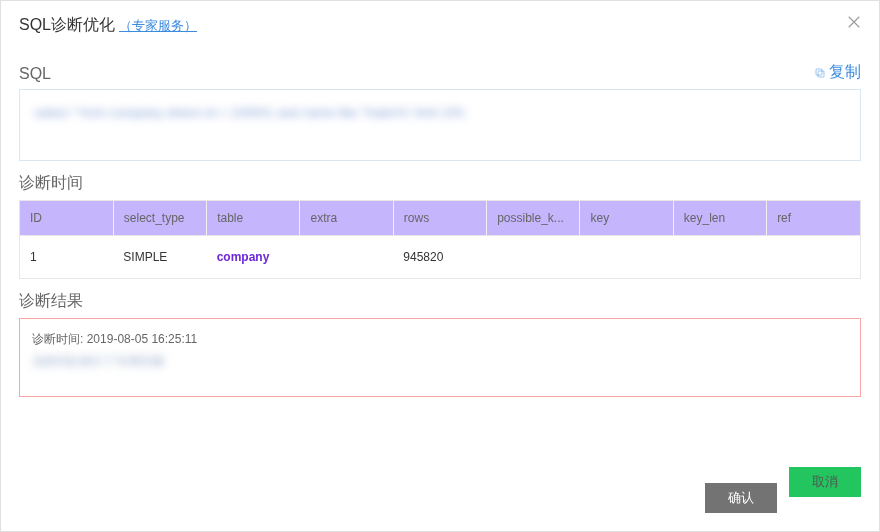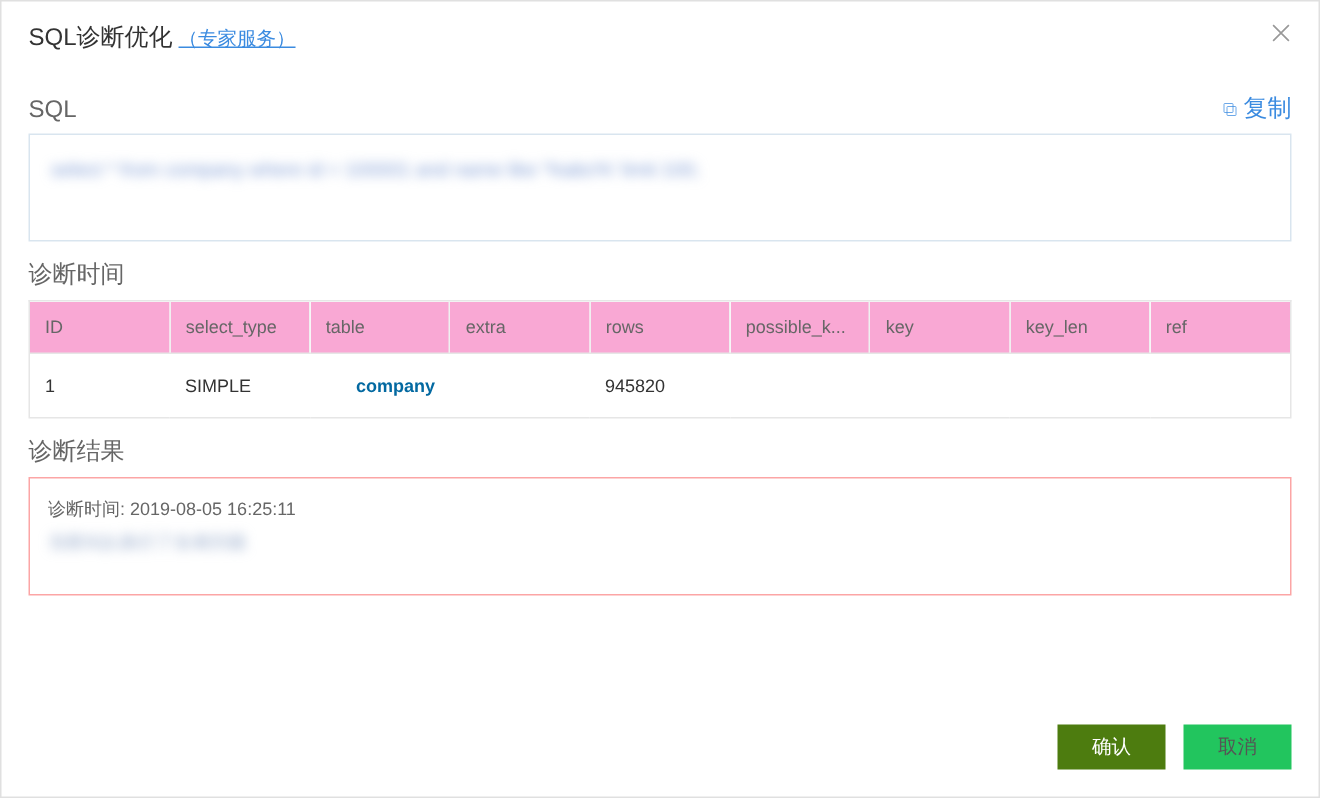--- a/index.html
+++ b/index.html
@@ -12,28 +12,28 @@
     .close-btn svg { width: 18px; height: 18px; stroke: #999; stroke-width: 1.5; }
     .modal-body { flex: 1; padding: 4px 18px 0 18px; overflow: auto; }
     .section-row { display: flex; justify-content: space-between; align-items: flex-end; margin-top: 12px; margin-bottom: 6px; }
     .section-label { font-size: 16px; color: #666; }
     .copy-link { font-size: 16px; color: #3b8be0; cursor: pointer; display: flex; align-items: center; gap: 3px; }
     .copy-link svg { width: 12px; height: 12px; stroke: #3b8be0; fill: none; }
     .sql-box { border: 1px solid #d9e5ef; padding: 12px 14px; min-height: 72px; color: #a8aebd; font-size: 13px; line-height: 1.7; filter: blur(0); }
     .blurred { filter: blur(4px); color: #7e9bd4; display: inline-block; }
     .exec-table-wrap { border: 1px solid #e6e6e6; border-bottom: none; }
     .exec-table { width: 100%; border-collapse: collapse; table-layout: fixed; }
-    .exec-table th { background: #f9a8d4; border-bottom: 1px solid #e6e6e6; border-right: 1px solid #f0f0f0; text-align: left; font-weight: 400; color: #666; padding: 10px 10px; font-size: 12px; white-space: nowrap; overflow: hidden; text-overflow: ellipsis; }
+    .exec-table th { background: #c4b5fd; border-bottom: 1px solid #e6e6e6; border-right: 1px solid #f0f0f0; text-align: left; font-weight: 400; color: #666; padding: 10px 10px; font-size: 12px; white-space: nowrap; overflow: hidden; text-overflow: ellipsis; }
     .exec-table th:last-child { border-right: none; }
     .exec-table td { border-bottom: 1px solid #e6e6e6; padding: 14px 10px; color: #333; font-size: 12px; }
-    .exec-table td.link { color: #0369a1; font-weight: 600; cursor: pointer; text-align: right; }
+    .exec-table td.link { color: #6d28d9; font-weight: 600; cursor: pointer; }
     .diag-box { border: 1px solid #fca5a5; padding: 10px 12px 24px 12px; color: #666; font-size: 12px; line-height: 1.8; min-height: 70px; }
     .modal-footer { display: flex; justify-content: flex-end; gap: 12px; padding: 16px 18px 18px 18px; }
     .btn { width: 72px; height: 30px; border: none; font-size: 13px; cursor: pointer; }
-    .btn-primary { background: #4d7c0f; color: #fff; }
+    .btn-primary { background: #737373; color: #fff; margin-top: 16px; }
     .btn-default { background: #22c55e; color: #555; }
   </style>
 </head>
 <body>
 
 <div class="modal">
   <div class="modal-header">
     <span class="modal-title">SQL诊断优化</span>
     <span class="modal-subtitle">（专家服务）</span>
     <div class="close-btn">

